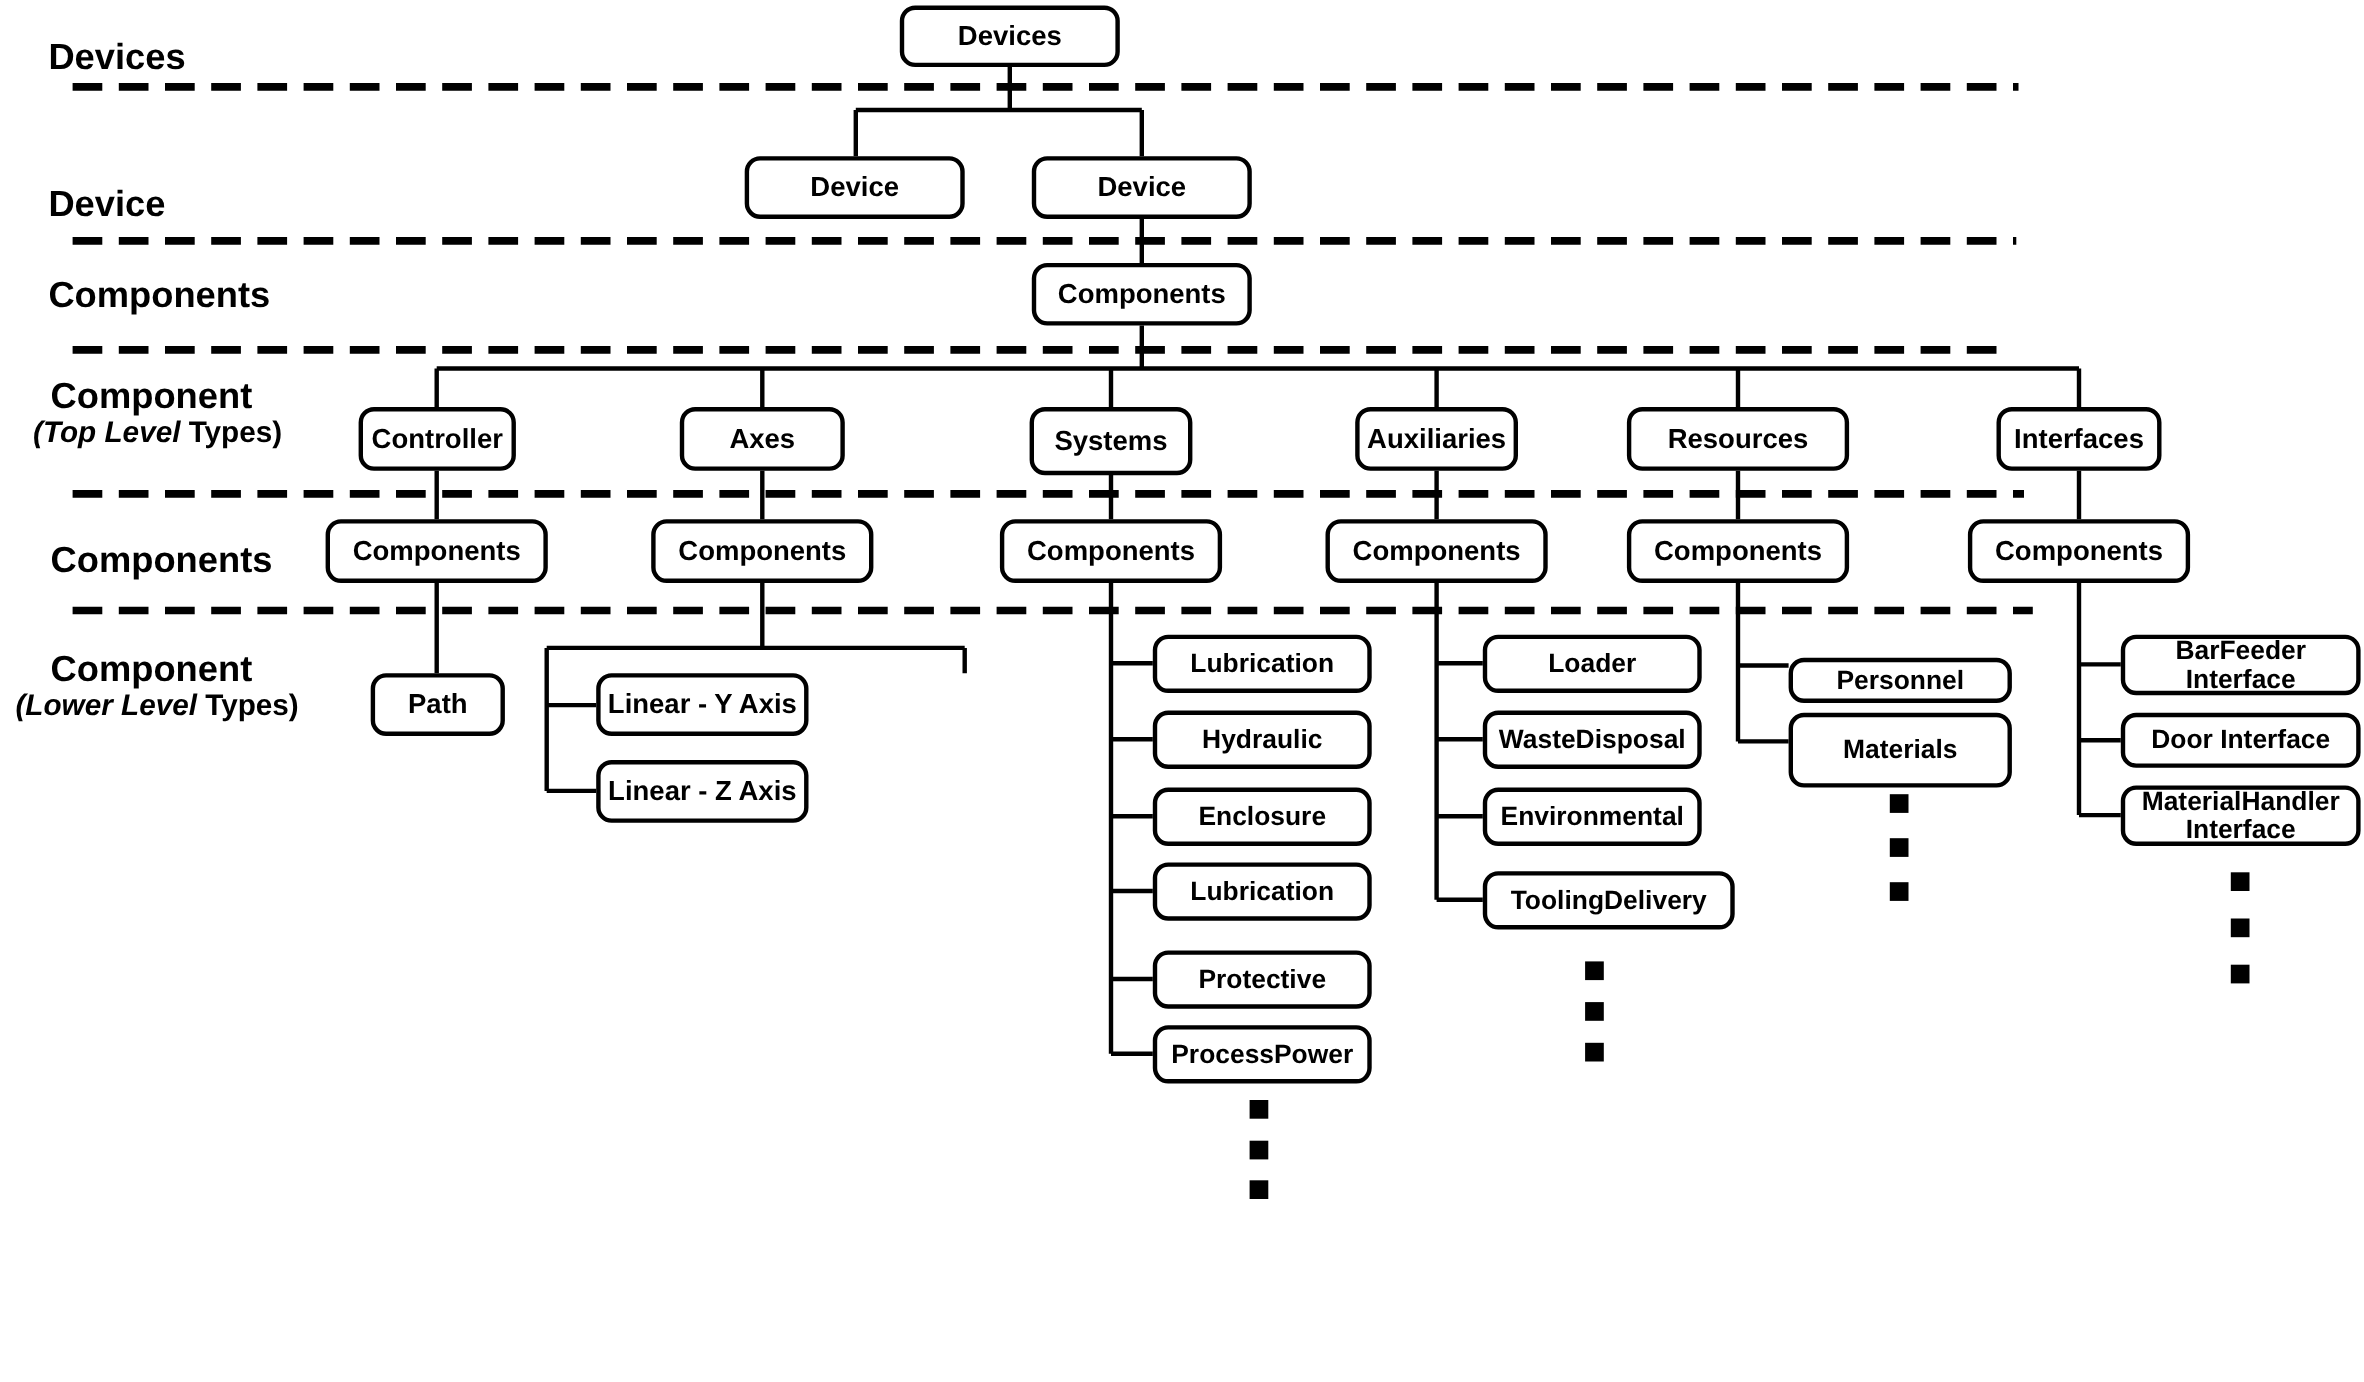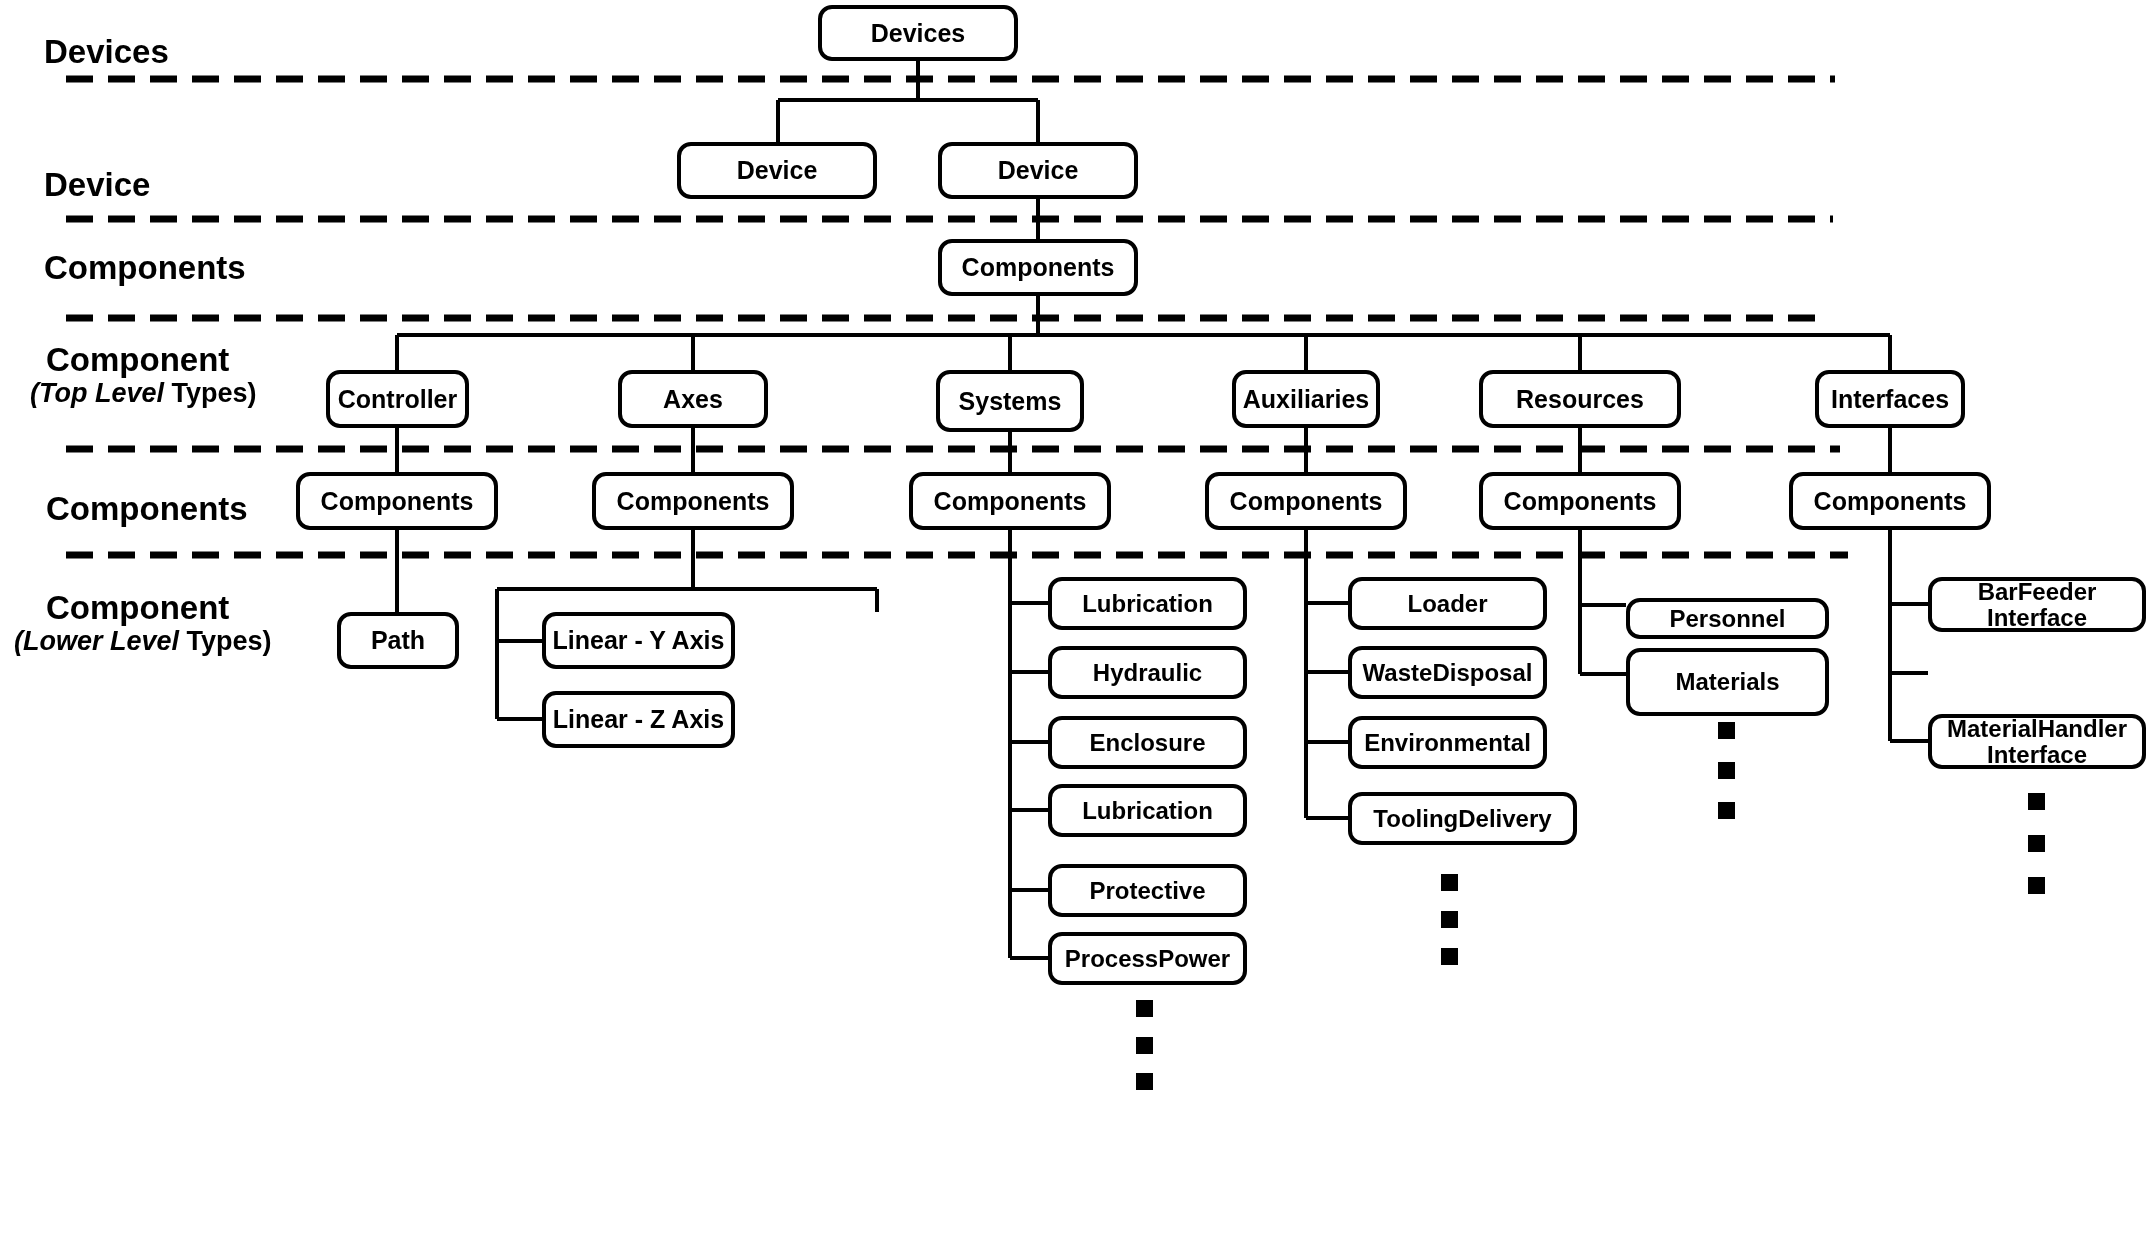--- a/index.html
+++ b/index.html
@@ -91,20 +91,21 @@
 
   <div class="box small" style="left:1348px;top:577px;width:199px;height:53px">Loader</div>
   <div class="box small" style="left:1348px;top:646px;width:199px;height:53px">WasteDisposal</div>
   <div class="box small" style="left:1348px;top:716px;width:199px;height:53px">Environmental</div>
   <div class="box small" style="left:1348px;top:792px;width:229px;height:53px">ToolingDelivery</div>
 
   <div class="box small" style="left:1626px;top:598px;width:203px;height:41px">Personnel</div>
   <div class="box small" style="left:1626px;top:648px;width:203px;height:68px">Materials</div>
 
   <div class="box small" style="left:1928px;top:577px;width:218px;height:55px">BarFeeder Interface</div>
+  <div class="box small" style="left:1928px;top:648px;width:218px;height:50px">Door Interface</div>
   <div class="box small" style="left:1928px;top:714px;width:218px;height:55px">MaterialHandler Interface</div>
 
   <div class="dot" style="left:1136px;top:1000px"></div>
   <div class="dot" style="left:1136px;top:1037px"></div>
   <div class="dot" style="left:1136px;top:1073px"></div>
 
   <div class="dot" style="left:1441px;top:874px"></div>
   <div class="dot" style="left:1441px;top:911px"></div>
   <div class="dot" style="left:1441px;top:948px"></div>
 

